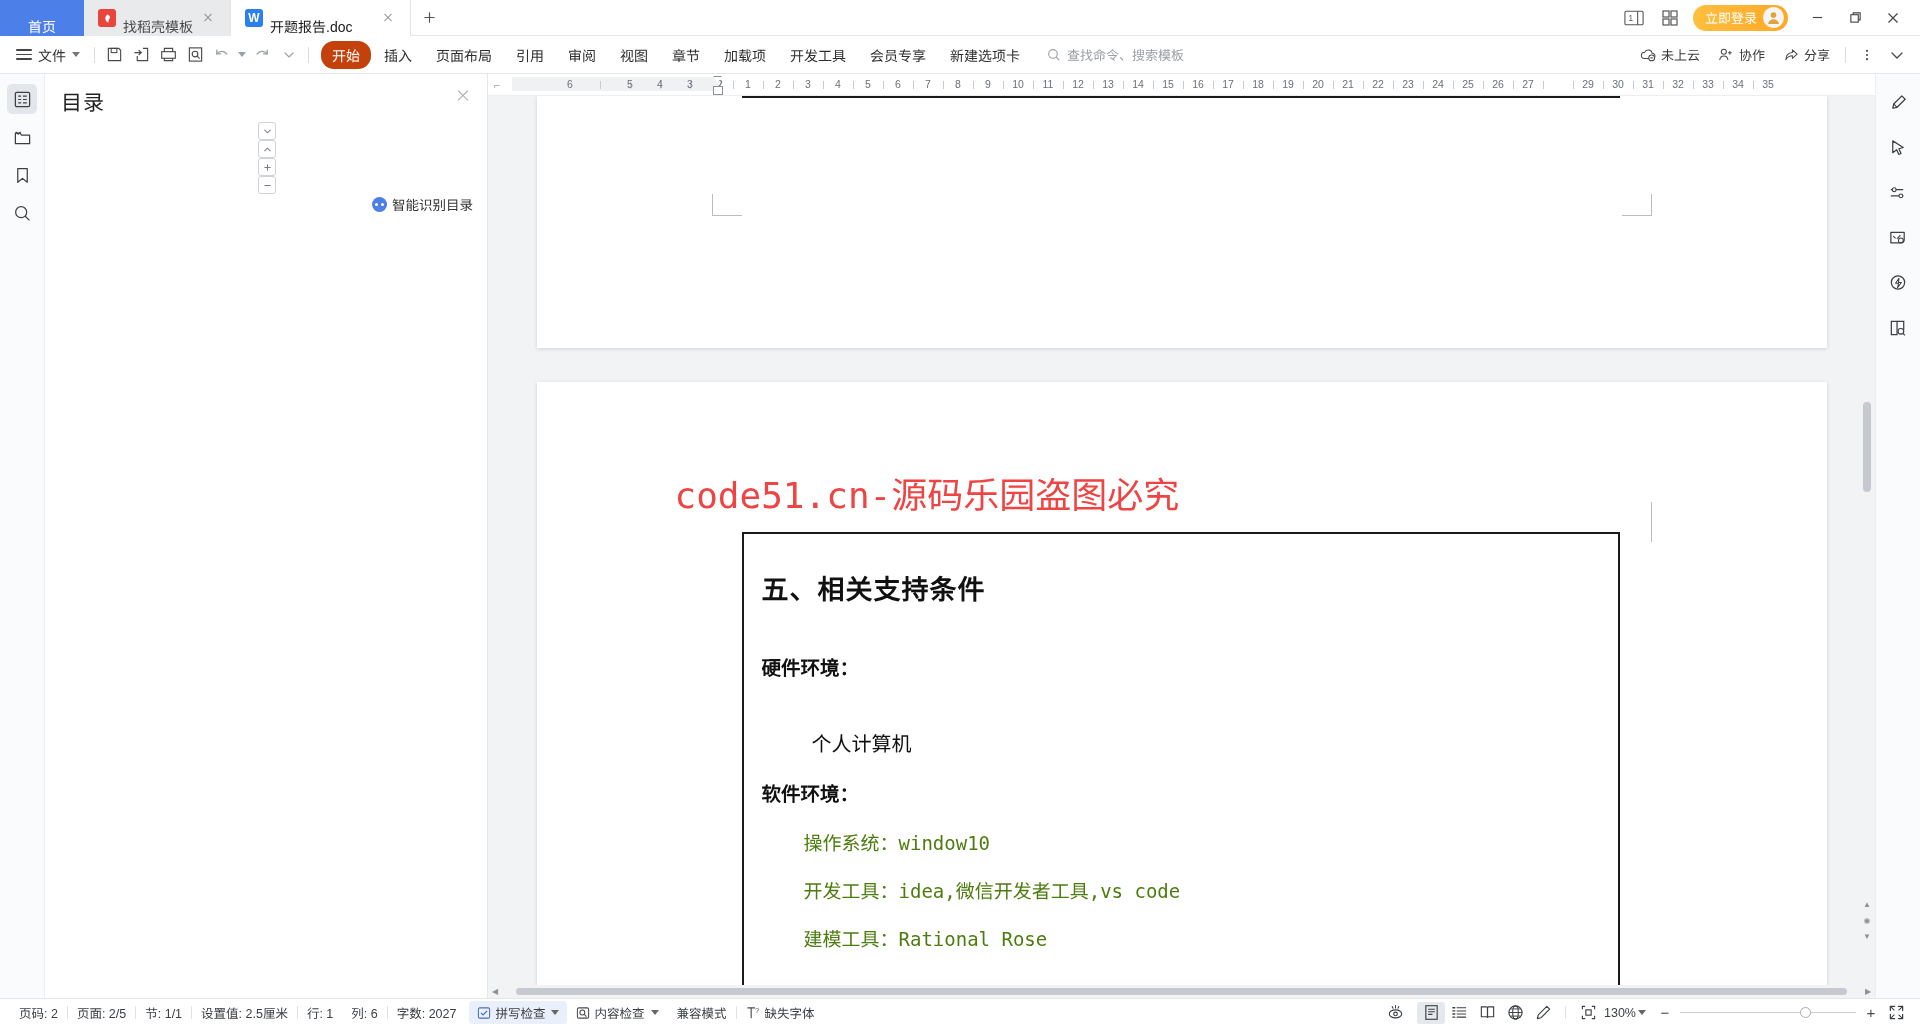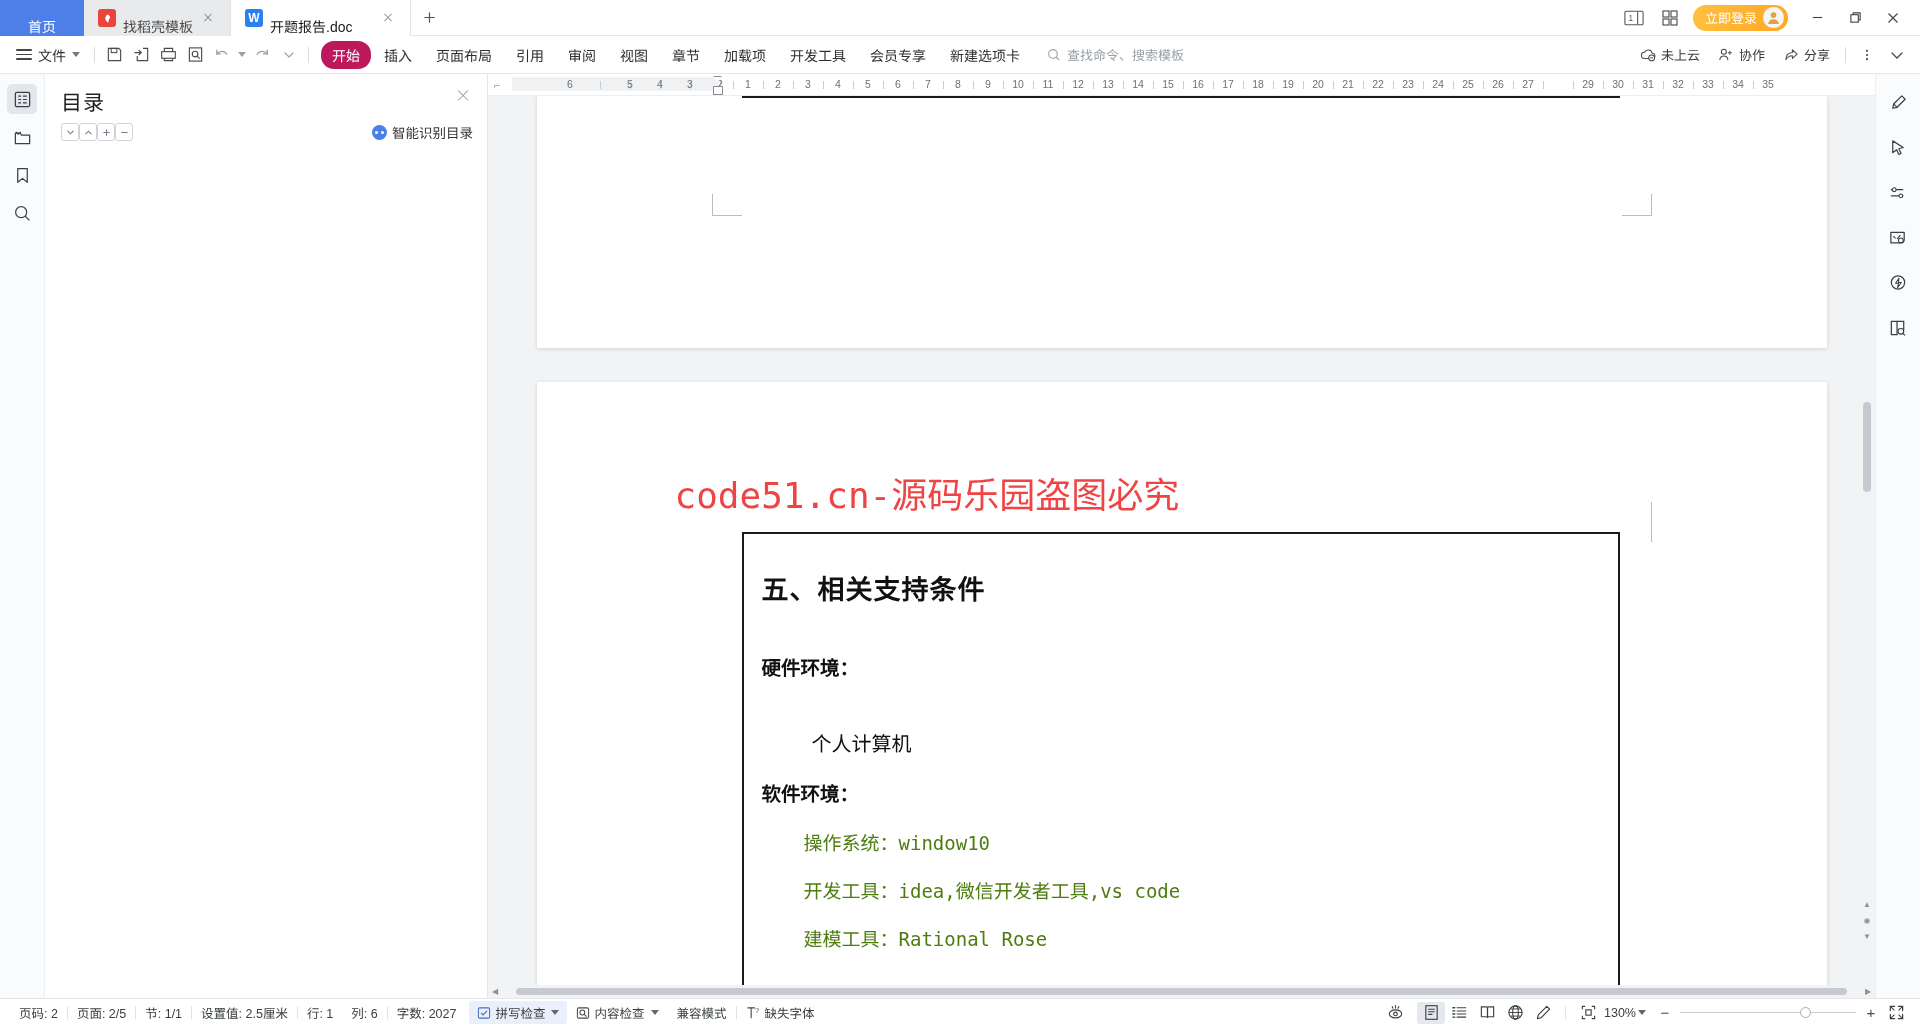--- a/index.html
+++ b/index.html
@@ -60,40 +60,40 @@
     padding: 0 8px; border-bottom: 1px solid #e6e8eb; gap: 2px;
   }
   .menu-file { display:flex; align-items:center; gap:6px; padding: 0 8px; height:26px; font-size:14px; color:#333; }
   .hamburger { display:flex; flex-direction:column; gap:3px; width:16px; }
   .hamburger i { display:block; height:1.6px; background:#444; border-radius:1px; }
   .caret { width:0;height:0;border-left:4px solid transparent;border-right:4px solid transparent;border-top:5px solid #777; }
   .qa { display:flex; align-items:center; gap:1px; }
   .qa-btn { width:26px;height:26px;display:flex;align-items:center;justify-content:center; border-radius:4px; }
   .rb-tabs { display:flex; align-items:center; gap:2px; margin-left:6px; }
   .rb-tab { padding: 4px 11px; font-size:14px; color:#2f2f2f; border-radius:13px; white-space:nowrap; }
-  .rb-tab.sel { background:#be185d; color:#fff; font-weight:500; }
+  .rb-tab.sel { background:#c2410c; color:#fff; font-weight:500; }
   .rb-search { display:flex; align-items:center; gap:6px; margin-left:14px; color:#9aa0a6; font-size:13px; white-space:nowrap; }
   .ribbon-right { margin-left:auto; display:flex; align-items:center; gap:4px; padding-right:2px; }
   .rr-item { display:flex; align-items:center; gap:5px; padding: 3px 7px; font-size:13px; color:#3a3a3a; border-radius:4px; white-space:nowrap; }
 
   
   .body { flex:1; display:flex; min-height:0; position:relative; background:#f2f3f5; }
 
   .leftrail { width:45px; flex:0 0 45px; background:#fafbfc; border-right:1px solid #eceef0; padding-top:10px;
               display:flex; flex-direction:column; align-items:center; gap:8px; }
   .rail-btn { width:30px;height:30px;display:flex;align-items:center;justify-content:center;border-radius:5px;color:#3c4043; }
   .rail-btn.act { background:#e3e6ea; }
 
   .outline { width:443px; flex:0 0 443px; background:#fff; border-right:1px solid #e4e6e9; display:flex; flex-direction:column; }
   .outline-head { display:flex; align-items:flex-start; padding: 12px 14px 0 16px; }
   .outline-title { font-size:21px; color:#222; font-weight:400; letter-spacing:1px; }
   .outline-close { margin-left:auto; width:20px;height:20px; position:relative; opacity:.45; }
   .outline-close::before,.outline-close::after{content:"";position:absolute;left:3px;top:9px;width:14px;height:1.3px;background:#333;}
   .outline-close::before{transform:rotate(45deg);} .outline-close::after{transform:rotate(-45deg);}
-  .outline-tools { display:flex; align-items:center; padding: 6px 14px 0 16px; }
+  .outline-tools { display:flex; align-items:center; padding: 6px 14px 0 16px; flex-direction: column; }
   .otool { width:18px;height:18px;border:1px solid #cfd3d8; border-radius:3px; display:flex;align-items:center;justify-content:center;
            font-size:10px; color:#7a7f86; background:#fff; }
   .smart-toc { margin-left:auto; display:flex; align-items:center; gap:5px; font-size:13.5px; color:#333; }
   .smart-dot { width:15px;height:15px;border-radius:50%;background:#4d7fe8; position:relative; }
   .smart-dot::before{content:"";position:absolute;left:3px;top:6px;width:3px;height:3px;border-radius:50%;background:#fff;}
   .smart-dot::after {content:"";position:absolute;left:9px;top:6px;width:3px;height:3px;border-radius:50%;background:#fff;}
   .outline-list { flex:1; margin: 10px 14px 14px 16px; }
 
   
   .docwrap { flex:1; display:flex; flex-direction:column; min-width:0; background:#f2f3f5; position:relative; }

